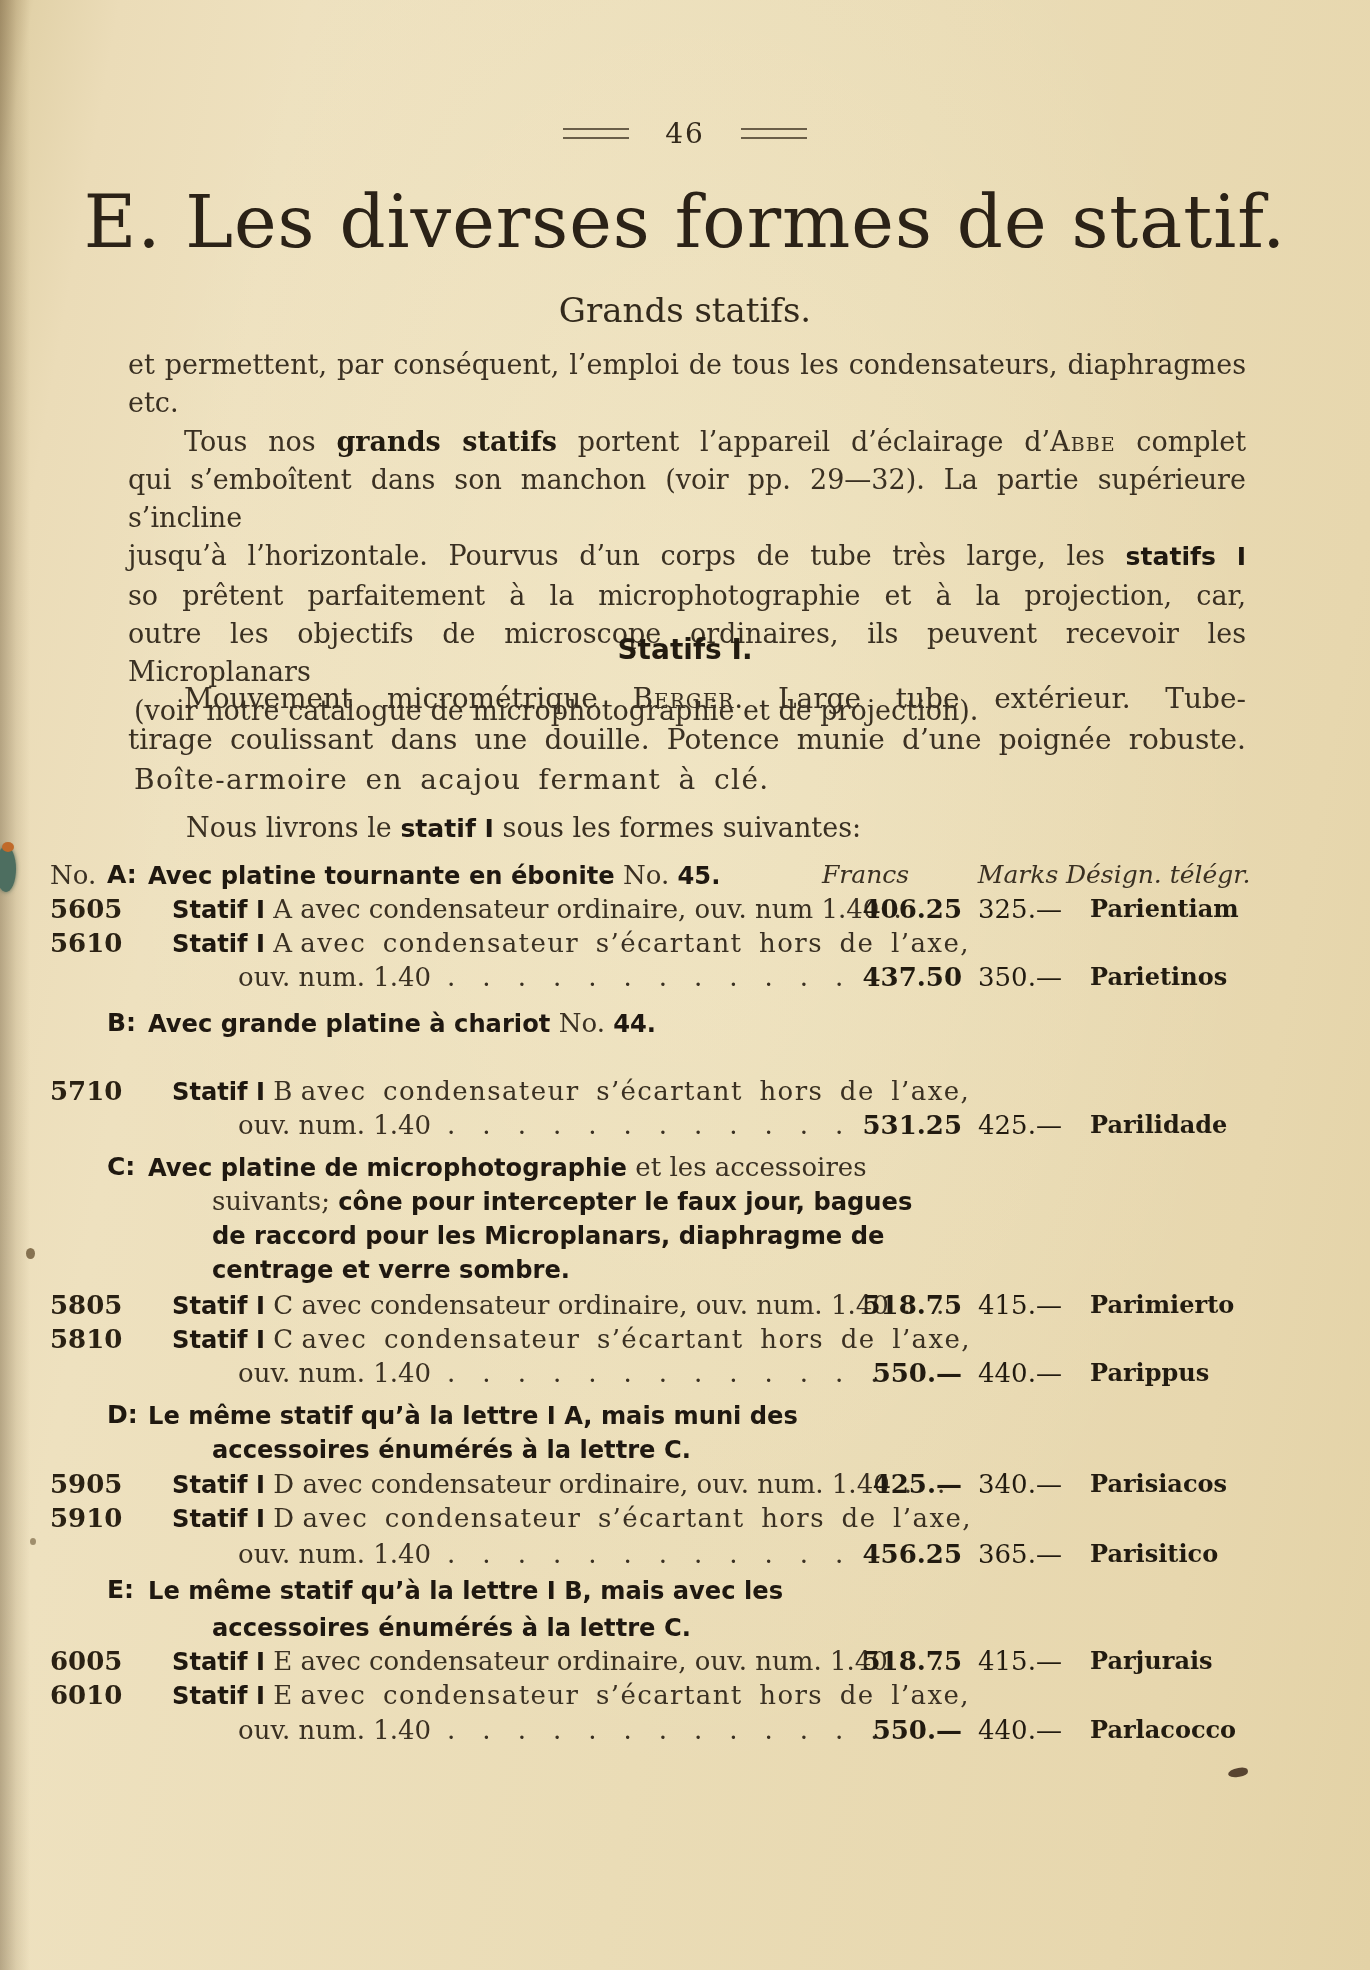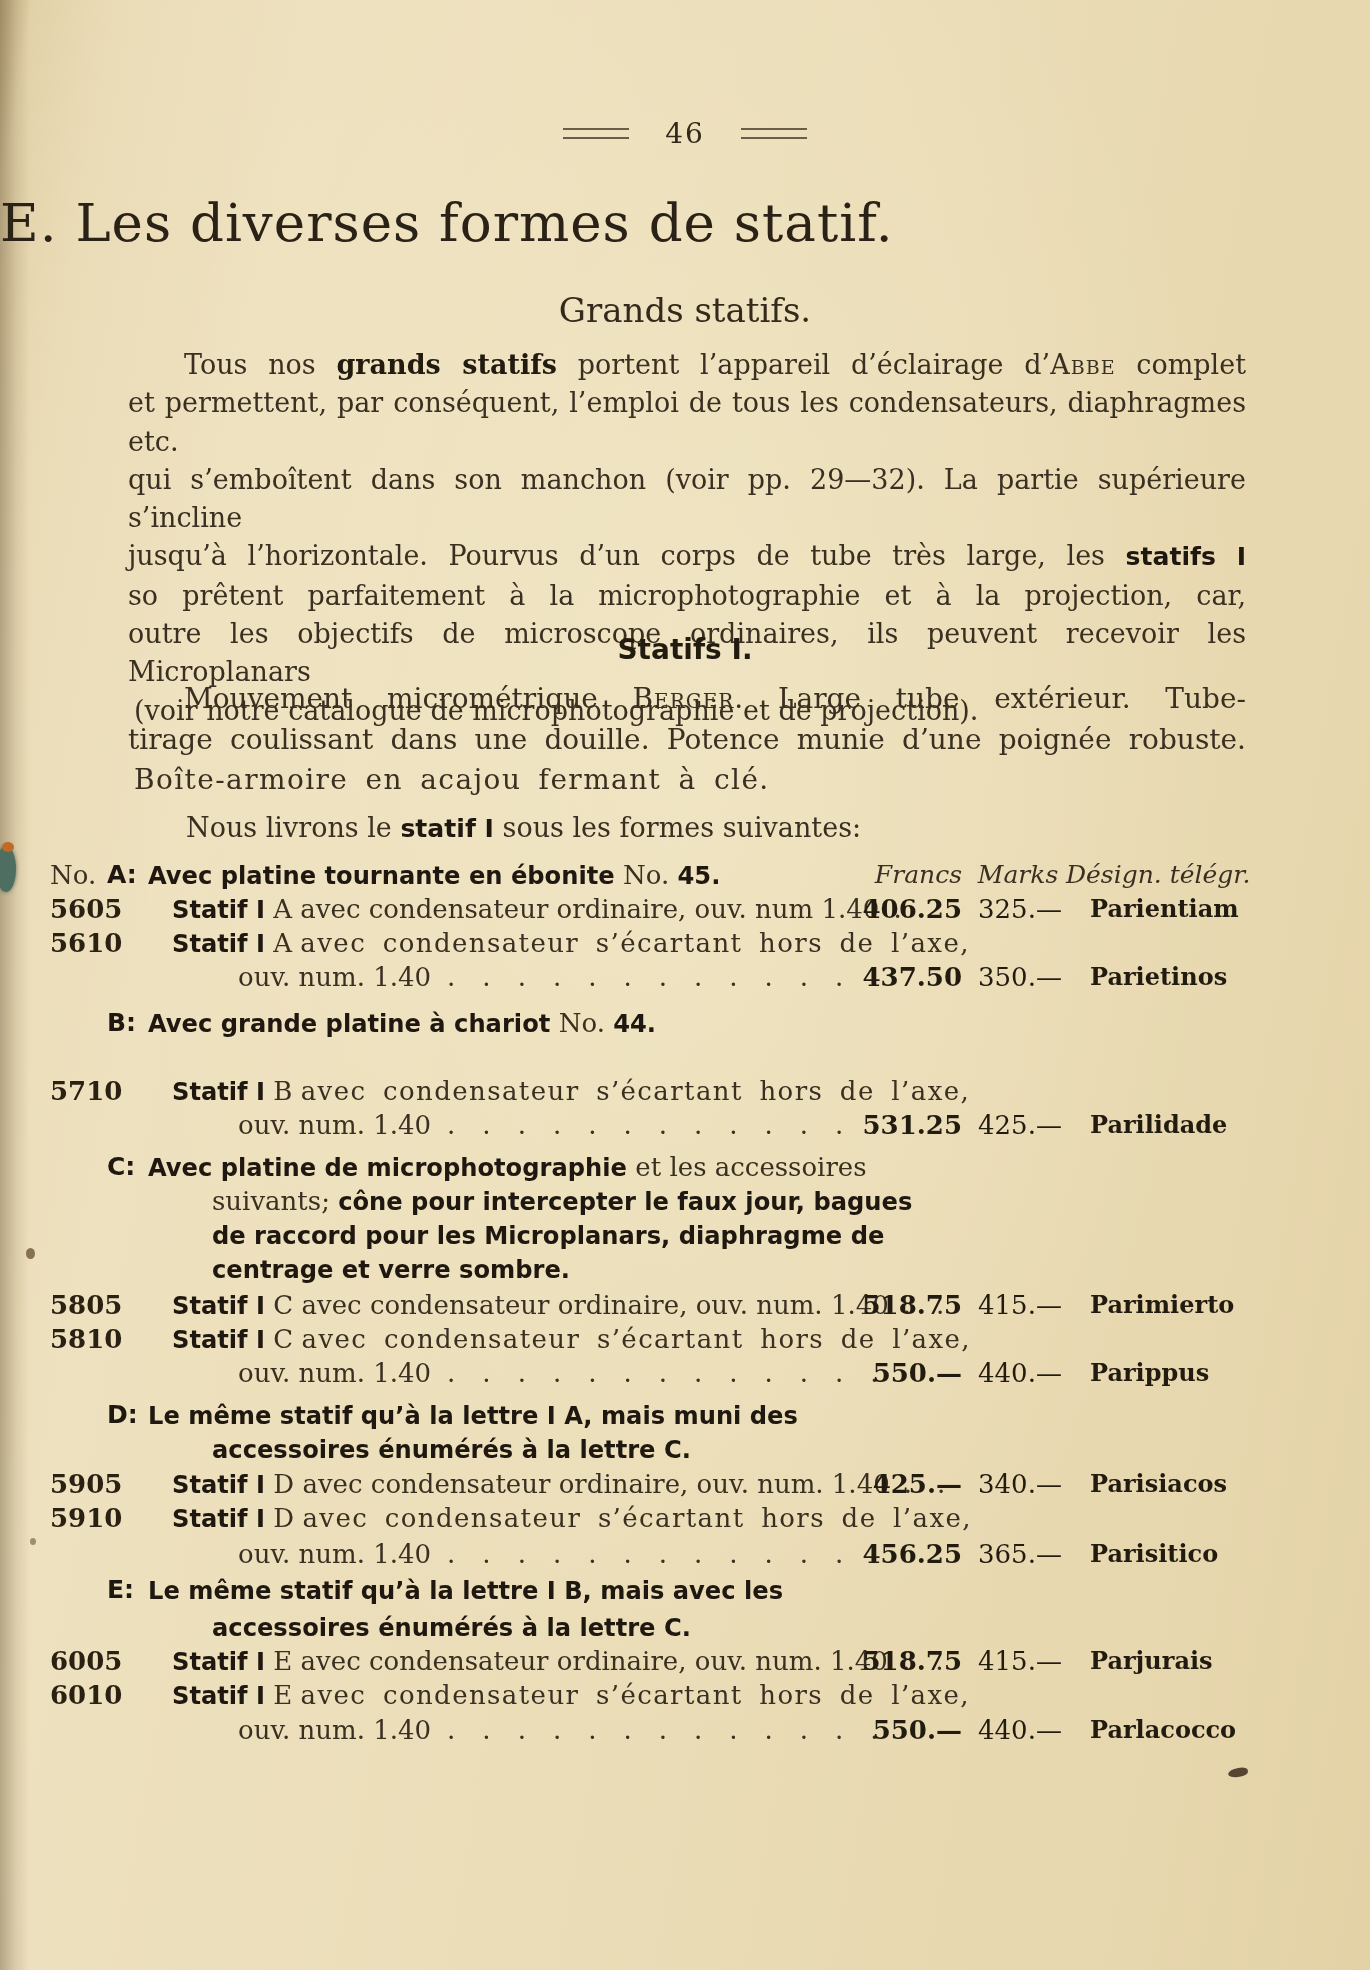--- a/index.html
+++ b/index.html
@@ -16,22 +16,22 @@
   }
   .edge-shade{position:absolute;left:0;top:0;width:30px;height:100%;
     background:linear-gradient(to right, rgba(90,70,40,.38), rgba(120,98,60,.15) 55%, rgba(120,98,60,0));}
 
   
   .pagenum-row{position:absolute;top:116px;left:0;width:100%;height:34px;
     display:flex;align-items:center;justify-content:center;gap:36px;}
   .rule-orn{width:66px;height:7px;border-top:2px solid #4a3e2c;border-bottom:2px solid #4a3e2c;opacity:.8;}
   .pagenum{font-size:28px;letter-spacing:2px;color:#33291b;}
 
-  .title{position:absolute;top:192px;left:0;width:100%;
-    font-size:53px;letter-spacing:1px;color:#2b2217;white-space:nowrap;}
+  .title{position:absolute;top:180px;left:0;width:100%;text-align:center;
+    font-size:72px;letter-spacing:1px;color:#2b2217;white-space:nowrap;}
   .subtitle{position:absolute;top:290px;left:0;width:100%;text-align:center;
     font-size:34px;color:#332a1c;}
 
   
   .para{position:absolute;left:128px;width:1118px;}
   #para1{top:346px;font-size:27px;line-height:38.3px;}
   #para2{top:679px;font-size:28px;line-height:40.5px;}
   .pline{text-align:justify;text-align-last:justify;white-space:normal;}
   .pline.nj{text-align-last:left;margin-left:6px;}
   .pline.ind{text-indent:56px;}
@@ -58,21 +58,21 @@
   .k-item{left:172px;}
   .k-cont{left:212px;}
   .k-ouv{left:238px;}
   .dots{letter-spacing:27px;padding-left:16px;color:#3a3022;font-weight:normal;}
   .dots.d2{letter-spacing:25px;padding-left:14px;}
   .col-francs{position:absolute;left:822px;width:140px;text-align:right;
     font-weight:bold;color:#221b10;}
   .col-marks{position:absolute;left:978px;width:110px;font-weight:normal;color:#221b10;}
   .col-telegr{position:absolute;left:1090px;font-weight:bold;font-size:24px;color:#221b10;}
   .h-it{font-style:italic;font-weight:normal;font-size:25px;color:#3a3022;}
-  .h-francs{position:absolute;left:822px;width:140px;text-align:right;}
+  .h-francs{position:absolute;left:822px;width:140px;text-align:left;}
   .h-marks{position:absolute;left:968px;width:100px;text-align:center;}
   .h-telegr{position:absolute;left:1066px;}
 
   
   .speck{position:absolute;border-radius:50%;}
   .sp-teal{left:-4px;top:846px;width:20px;height:46px;background:#4d6e60;box-shadow:0 0 4px rgba(60,90,75,.8);}
   .sp-orange{left:2px;top:842px;width:12px;height:10px;background:#c06a2a;}
   .sp-dot1{left:26px;top:1248px;width:9px;height:11px;background:#6b5636;opacity:.8;}
   .sp-dot2{left:30px;top:1538px;width:6px;height:7px;background:#6b5636;opacity:.6;}
   .sp-ink{left:1228px;top:1768px;width:20px;height:9px;background:#584431;border-radius:60% 40% 50% 50%;transform:rotate(-8deg);}
@@ -86,22 +86,22 @@
   <div class="pagenum-row">
     <div class="rule-orn"></div>
     <div class="pagenum">46</div>
     <div class="rule-orn"></div>
   </div>
 
   <div class="title">E. Les diverses formes de statif.</div>
   <div class="subtitle">Grands statifs.</div>
 
   <div class="para" id="para1">
+      <div class="pline"><span class="s-r">et permettent, par conséquent, l’emploi de tous les condensateurs, diaphragmes etc.</span></div>
       <div class="pline ind"><span class="s-r">Tous nos </span><span class="s-b">grands statifs</span><span class="s-r"> portent l’appareil d’éclairage d’</span><span class="s-sc">Abbe</span><span class="s-r"> complet</span></div>
-      <div class="pline"><span class="s-r">et permettent, par conséquent, l’emploi de tous les condensateurs, diaphragmes etc.</span></div>
       <div class="pline"><span class="s-r">qui s’emboîtent dans son manchon (voir pp. 29—32).  La partie supérieure s’incline</span></div>
       <div class="pline"><span class="s-r">jusqu’à l’horizontale.  Pourvus d’un corps de tube très large, les </span><span class="s-bs">statifs I</span></div>
       <div class="pline"><span class="s-r">so prêtent parfaitement à la microphotographie et à la projection, car,</span></div>
       <div class="pline"><span class="s-r">outre les objectifs de microscope ordinaires, ils peuvent recevoir les Microplanars</span></div>
       <div class="pline nj"><span class="s-r">(voir notre catalogue de microphotographie et de projection).</span></div>
     </div>
 
   <div class="heading-statifs">Statifs I.</div>
 
   <div class="para" id="para2">

